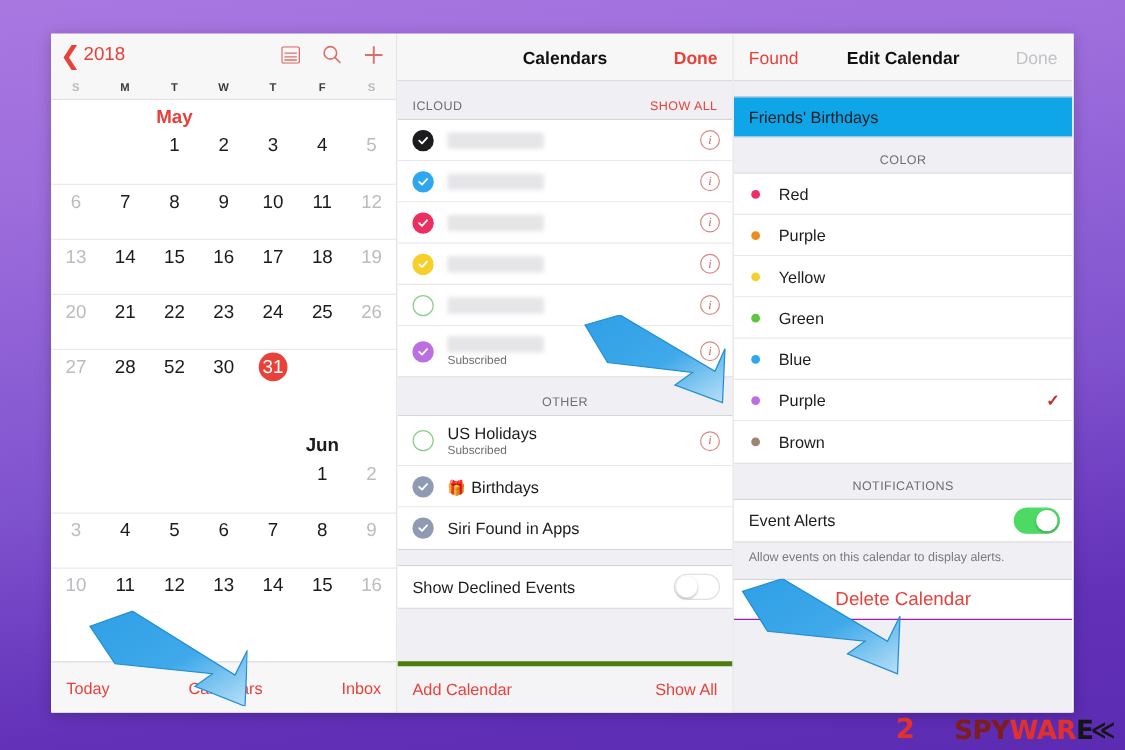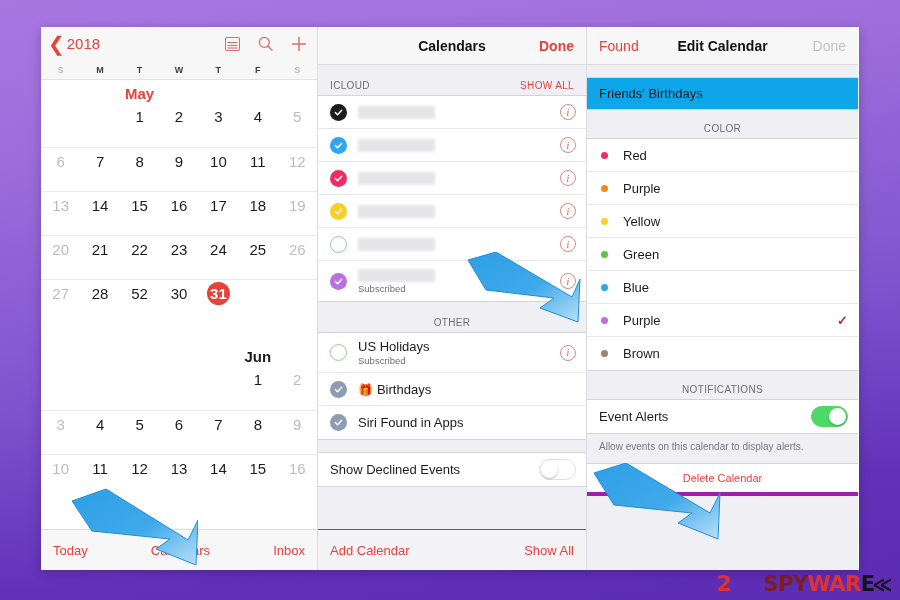--- a/index.html
+++ b/index.html
@@ -83,21 +83,21 @@
     border-top: 1px solid #eaeaee; height: 44px;
   }
   .week.noline { border-top: none; }
   .day { text-align: center; padding-top: 5px; position: relative; }
   .day .num {
     font-size: 15px; color: #1c1c1e; line-height: 17px; display: inline-block;
   }
   .day.we .num { color: #bcbcc0; }
   .day.today .num {
     background: #e8413a; color: #fff; border-radius: 50%;
-    width: 23px; height: 23px; line-height: 23px; font-weight: 700;
+    width: 23px; height: 23px; line-height: 23px; font-weight: 400;
     margin-top: -3px;
   }
   .day .dot {
     width: 4px; height: 4px; border-radius: 50%;
     background: #c8c8cc; margin: 5px auto 0;
   }
   .day .dot.hidden { visibility: hidden; }
 
   .cal-tabbar {
     position: absolute; left: 0; right: 0; bottom: 0; height: 41px;
@@ -177,21 +177,21 @@
   .switch .knob {
     position: absolute; top: 1px; width: 17px; height: 17px;
     border-radius: 50%; background: #fff;
     box-shadow: 0 1px 2px rgba(0,0,0,0.28);
   }
   .switch.off .knob { left: 1px; }
   .switch.on  .knob { right: 1px; }
 
   .mid-bottom {
     position: absolute; left: 0; right: 0; bottom: 0; height: 41px;
-    background: #f4f4f7; border-top: 1px solid #4d7c0f;
+    background: #f4f4f7; border-top: 4px solid #4d7c0f;
     display: flex; align-items: center; padding: 0 12px;
   }
   .mid-bottom span { font-size: 13px; color: #e8413a; }
   .mid-bottom .right { margin-left: auto; }
 
   
   .name-field {
     height: 33px; background: #0ea5e9; display: flex; align-items: center;
     padding: 0 12px; border-top: 1px solid #d5d5d9; border-bottom: 1px solid #d5d5d9;
     font-size: 13px; color: #1c1c1e;
@@ -202,22 +202,22 @@
   }
   .check-red {
     margin-left: auto; color: #c0302b; font-size: 13px; font-weight: bold;
   }
   .footnote {
     padding: 6px 12px 0; font-size: 10px; color: #79797e; line-height: 13px;
   }
   .delete-row {
     height: 33px; background: #fff; display: flex; align-items: center;
     justify-content: center;
-    border-top: 1px solid #d5d5d9; border-bottom: 4px solid #a21caf;
-    font-size: 11px; color: #e8413a;
+    border-top: 1px solid #d5d5d9; border-bottom: 1px solid #a21caf;
+    font-size: 15px; color: #e8413a;
   }
 
   
   .arrow { position: absolute; z-index: 30; }
   #arrow-calendars-tab { left: 70px;  top: 487px; width: 128px; height: 78px; }
   #arrow-info-button   { left: 466px; top: 252px; width: 116px; height: 72px; }
   #arrow-delete        { left: 592px; top: 463px; width: 130px; height: 78px; }
 </style>
 </head>
 <body>

